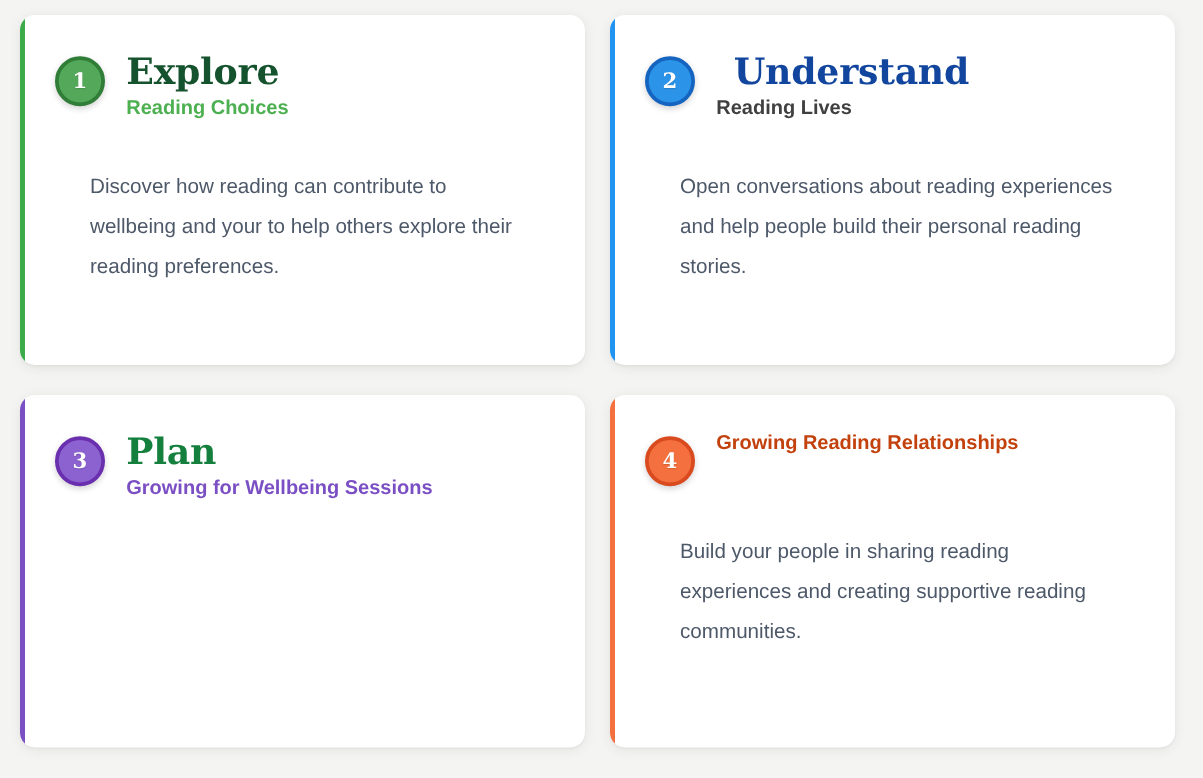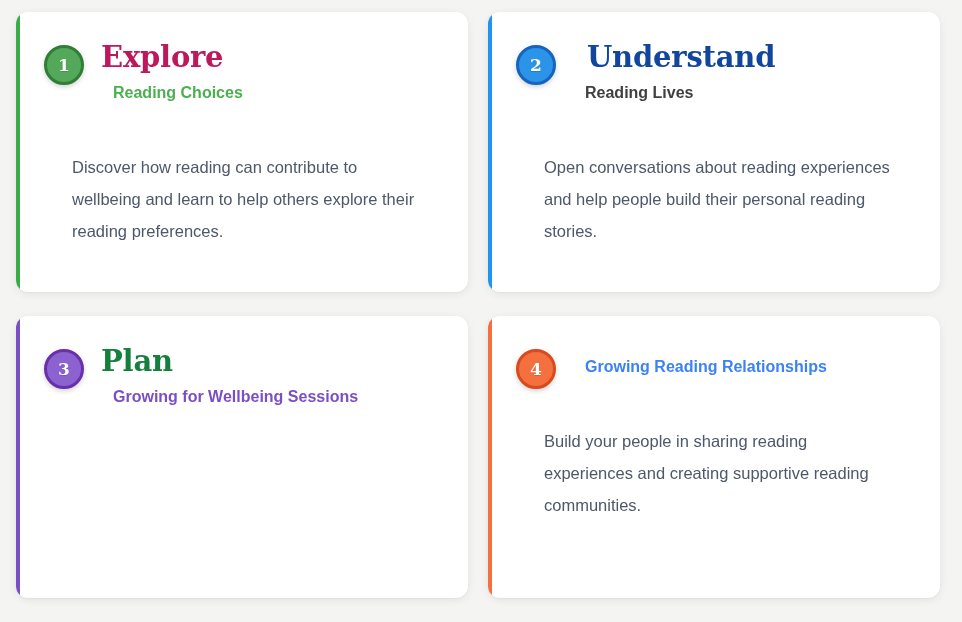--- a/index.html
+++ b/index.html
@@ -84,21 +84,21 @@
     line-height: 1.04;
     letter-spacing: -0.2px;
     margin: 0 0 6px 0;
   }
 
   .card-subtitle {
     font-family: "Liberation Sans", sans-serif;
     font-weight: bold;
     font-size: 16px;
     line-height: 1.15;
-    margin: 12px;
+    margin: 0;
   }
 
   .card-body {
     margin: 36px 0 0 28px;
     color: #4d5869;
     font-size: 16.5px;
     line-height: 1.95;
     max-width: 355px;
   }
 
@@ -107,25 +107,25 @@
 </head>
 <body style="background: rgb(244, 244, 242);">
 
 <div class="board">
 
   <div class="card">
     <div class="accent-bar" style="background: rgb(59, 171, 74);"></div>
     <div class="card-head">
       <div class="badge" style="background: rgb(84, 168, 90); border-color: rgb(47, 125, 55);">1</div>
       <div class="head-text">
-        <div class="card-title" style="color: #be185d;">Explore</div>
+        <div class="card-title" style="color: #14532d;">Explore</div>
         <div class="card-subtitle" style="color: rgb(76, 176, 80);">Reading Choices</div>
       </div>
     </div>
-    <p class="card-body">Discover how reading can contribute to wellbeing and learn to help others explore their reading preferences.</p>
+    <p class="card-body">Discover how reading can contribute to wellbeing and your to help others explore their reading preferences.</p>
   </div>
 
   <div class="card">
     <div class="accent-bar" style="background: rgb(33, 147, 240);"></div>
     <div class="card-head">
       <div class="badge" style="background: rgb(43, 147, 232); border-color: rgb(21, 101, 192);">2</div>
       <div class="head-text">
         <div class="card-title" style="color: rgb(18, 70, 158); margin-left: 14px;">Understand</div>
         <div class="card-subtitle" style="color: #404040;">Reading Lives</div>
       </div>
@@ -142,19 +142,19 @@
         <div class="card-subtitle" style="color: rgb(123, 79, 196);">Growing for Wellbeing Sessions</div>
       </div>
     </div>
   </div>
 
   <div class="card">
     <div class="accent-bar" style="background: rgb(244, 112, 63);"></div>
     <div class="card-head">
       <div class="badge" style="background: rgb(244, 112, 63); border-color: rgb(217, 74, 31);">4</div>
       <div class="head-text">
-        <div class="card-subtitle" style="color: #3b82f6;">Growing Reading Relationships</div>
+        <div class="card-subtitle" style="color: #c2410c;">Growing Reading Relationships</div>
       </div>
     </div>
     <p class="card-body">Build your people in sharing reading experiences and creating supportive reading communities.</p>
   </div>
 
 </div>
 
 </body></html>

